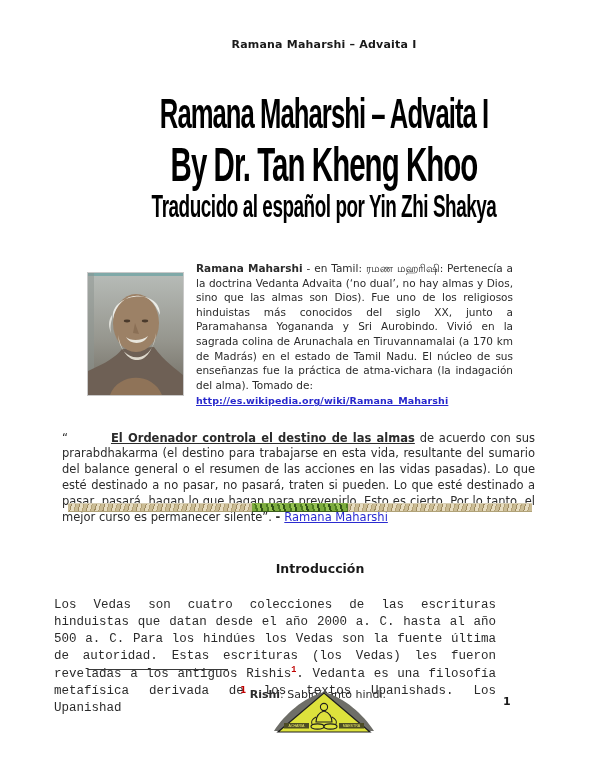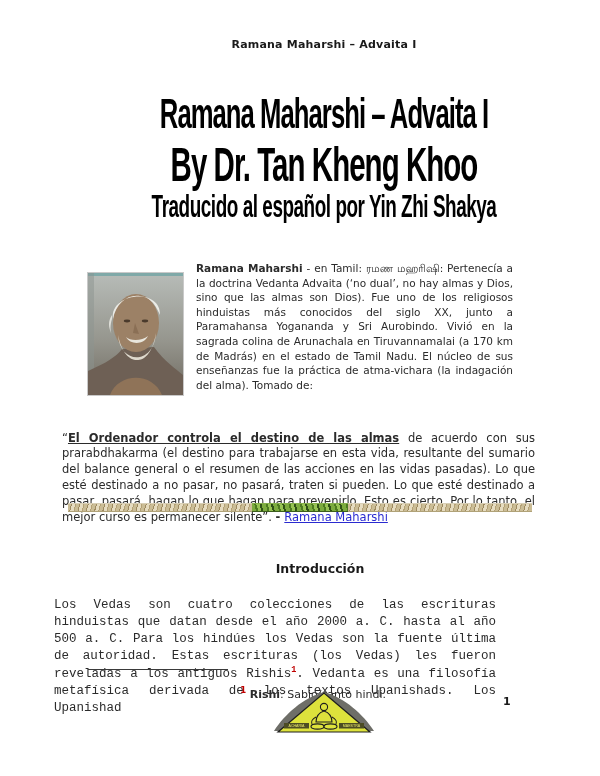--- a/index.html
+++ b/index.html
@@ -33,21 +33,21 @@
   .intro-text .lead{font-weight:bold;}
   .wiki-link{
     display:inline-block;margin-top:2px;font-size:9.5px;font-weight:bold;
     color:#2828cc;text-decoration:underline;letter-spacing:.1px;
   }
   
   .quote{
     position:absolute;left:62px;top:419px;width:473px;
     font-size:11.5px;line-height:15.9px;text-align:justify;color:#2b2b2b;
   }
-  .quote .emph{font-weight:bold;text-decoration:underline;}
+  .quote .emph{font-weight:bold;text-decoration:underline;margin-left:43px;}
   .quote .dash{font-weight:bold;}
   .author-link{color:#2a2ad0;text-decoration:underline;}
   
   .divider{position:absolute;left:68px;top:503px;width:464px;height:9px;display:flex;}
   .divider .braid{
     flex:1;
     background:repeating-linear-gradient(105deg,#cbbd96 0 3px,#9e8a60 3px 4px,#e6dcc0 4px 7px,#b4a176 7px 8px);
     border-top:1px solid #d8cfb6;border-bottom:1px solid #b0a278;
   }
   .divider .leaves{
@@ -116,20 +116,21 @@
       <path d="M47 50 L45 60 L51 61 Z" fill="#8a6f55"></path>
 
       <path d="M30 62 C32 92 66 92 68 60 C64 82 56 87 49 87 C41 87 34 80 30 62 Z" fill="#ded9cd"></path>
       <path d="M38 64 C42 68 54 68 60 63 C56 72 42 72 38 64 Z" fill="#e9e6dd"></path>
     </svg>
   </div>
 
   <div class="intro-text">
     <span class="lead">Ramana Maharshi</span><span> - en Tamil: </span><span>ரமண மஹரிஷி</span><span>: Pertenecía a la doctrina Vedanta Advaita (‘no dual’, no hay almas y Dios, sino que las almas son Dios). Fue uno de los religiosos hinduistas más conocidos del siglo XX, junto a Paramahansa Yogananda y Sri Aurobindo. Vivió en la sagrada colina de Arunachala en Tiruvannamalai (a 170 km de Madrás) en el estado de Tamil Nadu. El núcleo de sus enseñanzas fue la práctica de atma-vichara (la indagación del alma). Tomado de:</span>
     <br>
+    <a class="wiki-link" href="#">http://es.wikipedia.org/wiki/Ramana_Maharshi</a>
   </div>
 
   <p class="quote"><span>“</span><span class="emph">El Ordenador controla el destino de las almas</span><span> de acuerdo con sus prarabdhakarma (el destino para trabajarse en esta vida, resultante del sumario del balance general o el resumen de las acciones en las vidas pasadas). Lo que esté destinado a no pasar, no pasará, traten si pueden. Lo que esté destinado a pasar, pasará, hagan lo que hagan para prevenirlo. Esto es cierto. Por lo tanto, el mejor curso es permanecer silente”. </span><span class="dash">- </span><a class="author-link" href="#">Ramana Maharshi</a></p>
 
   <div class="divider">
     <div class="braid"></div>
     <div class="leaves"></div>
     <div class="braid"></div>
   </div>
 

